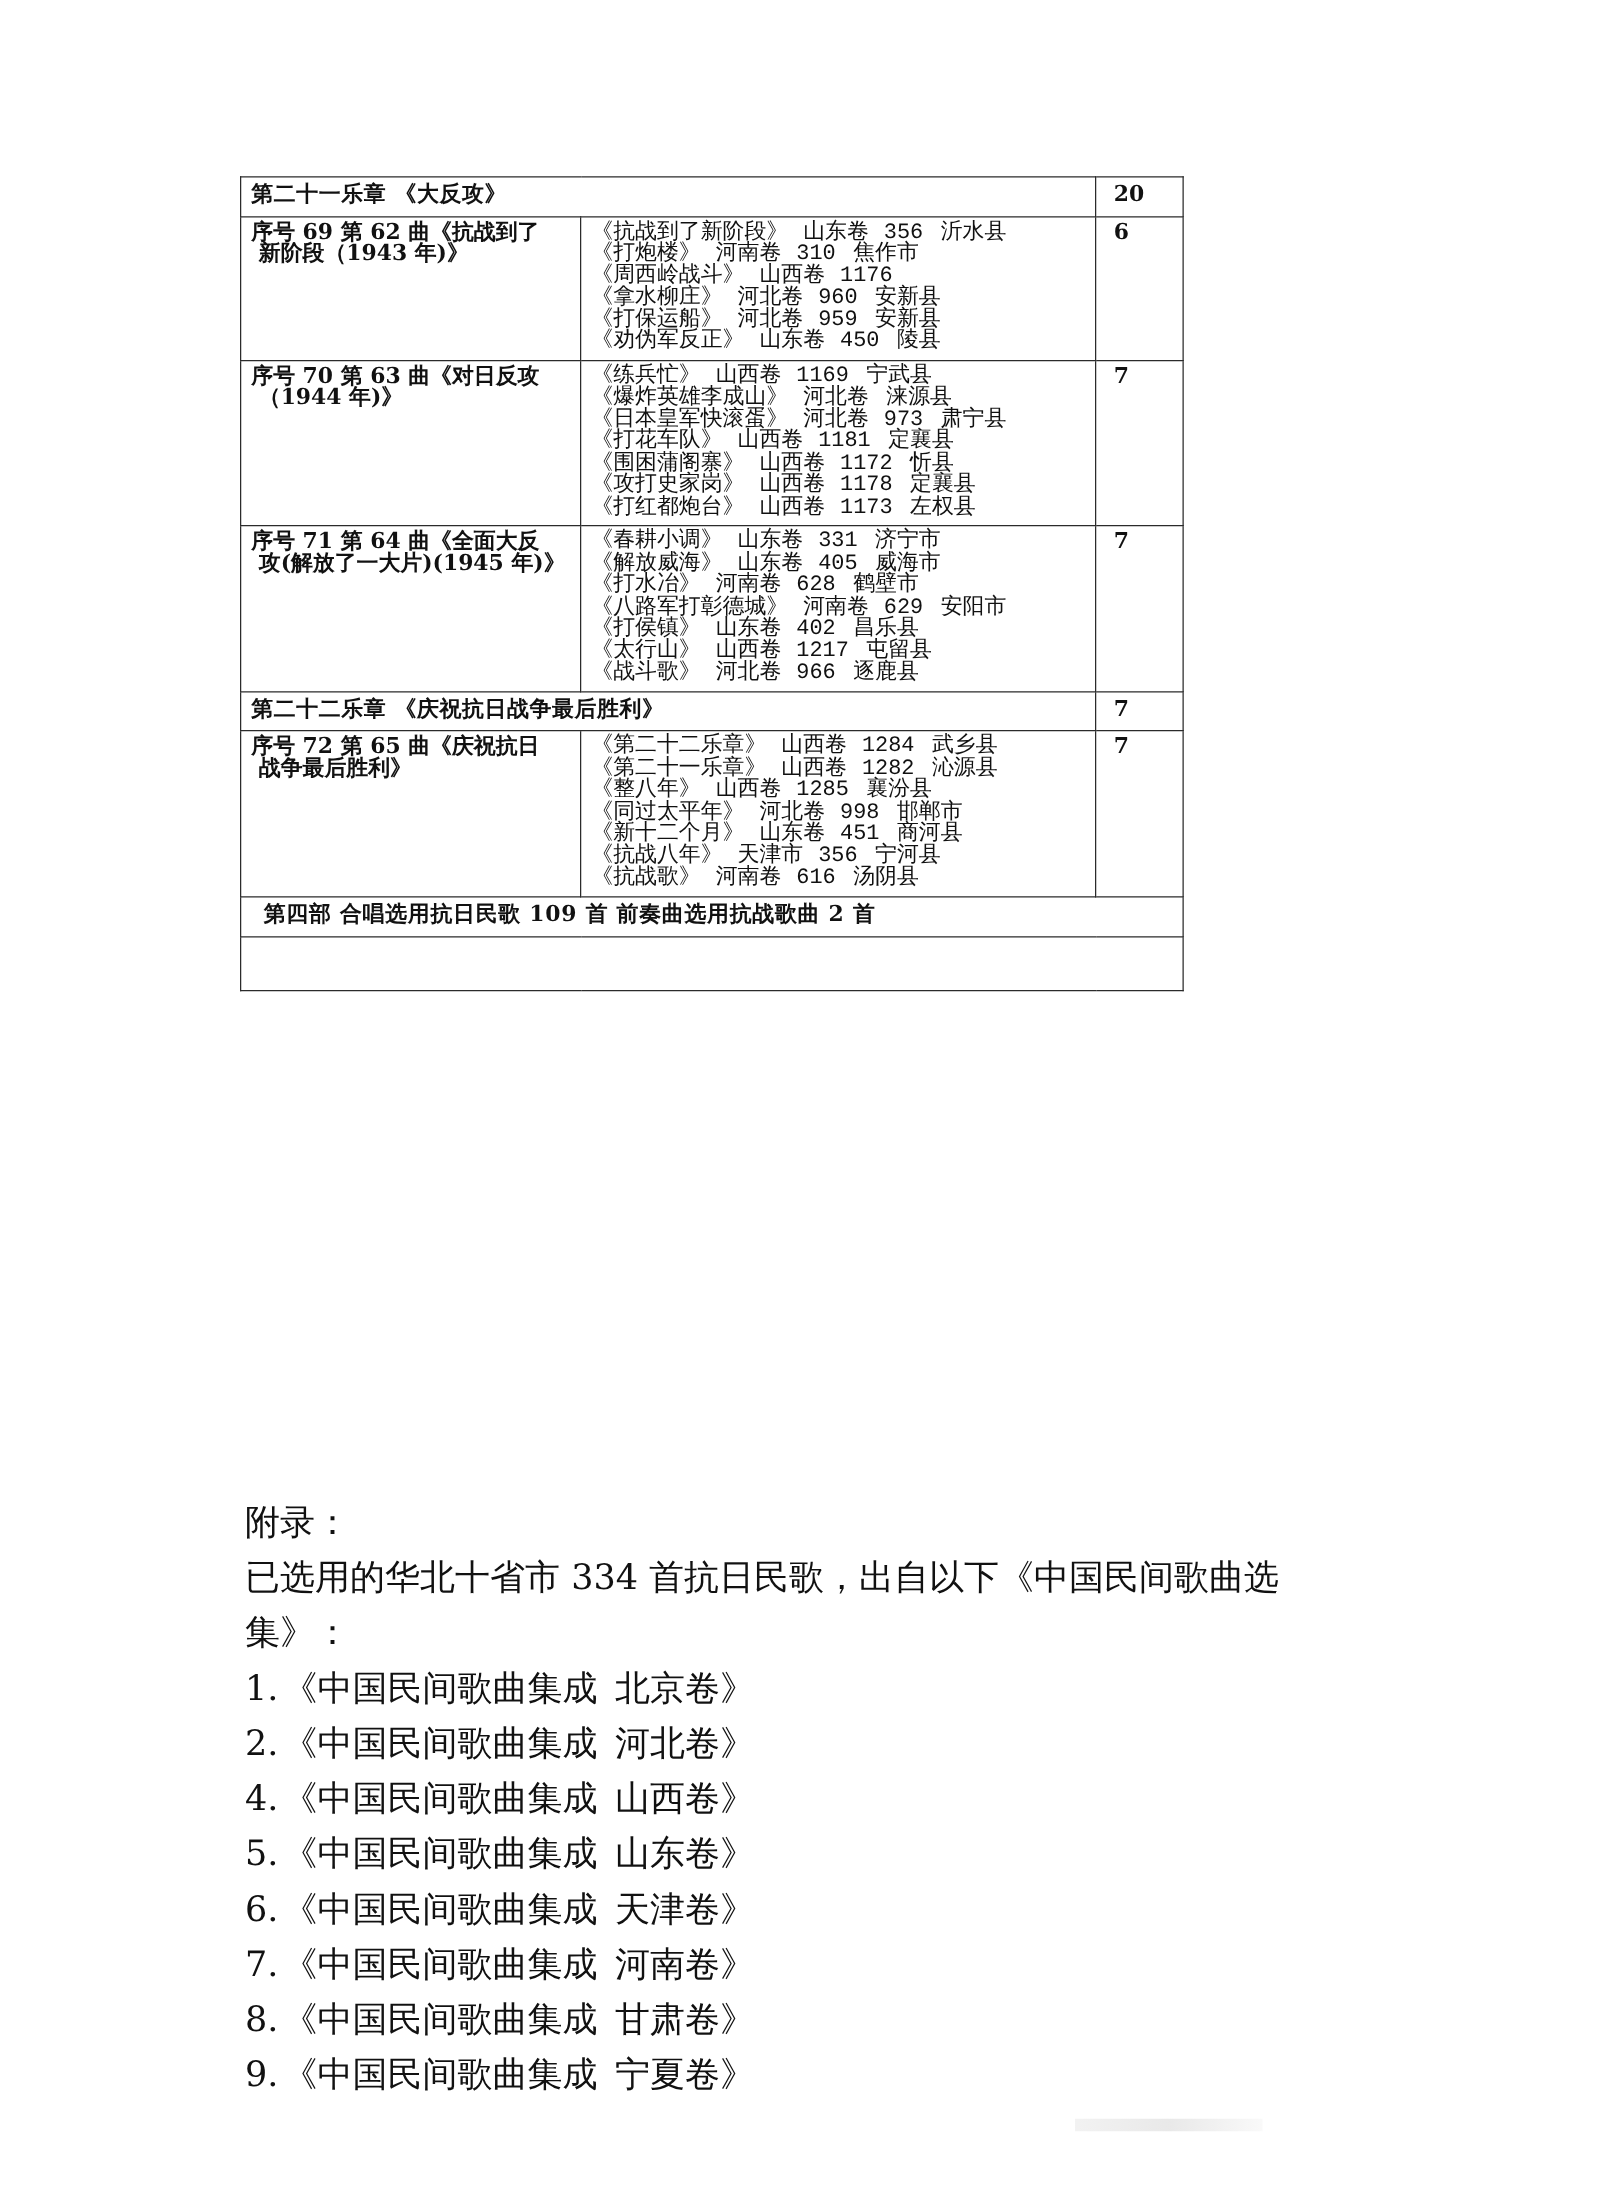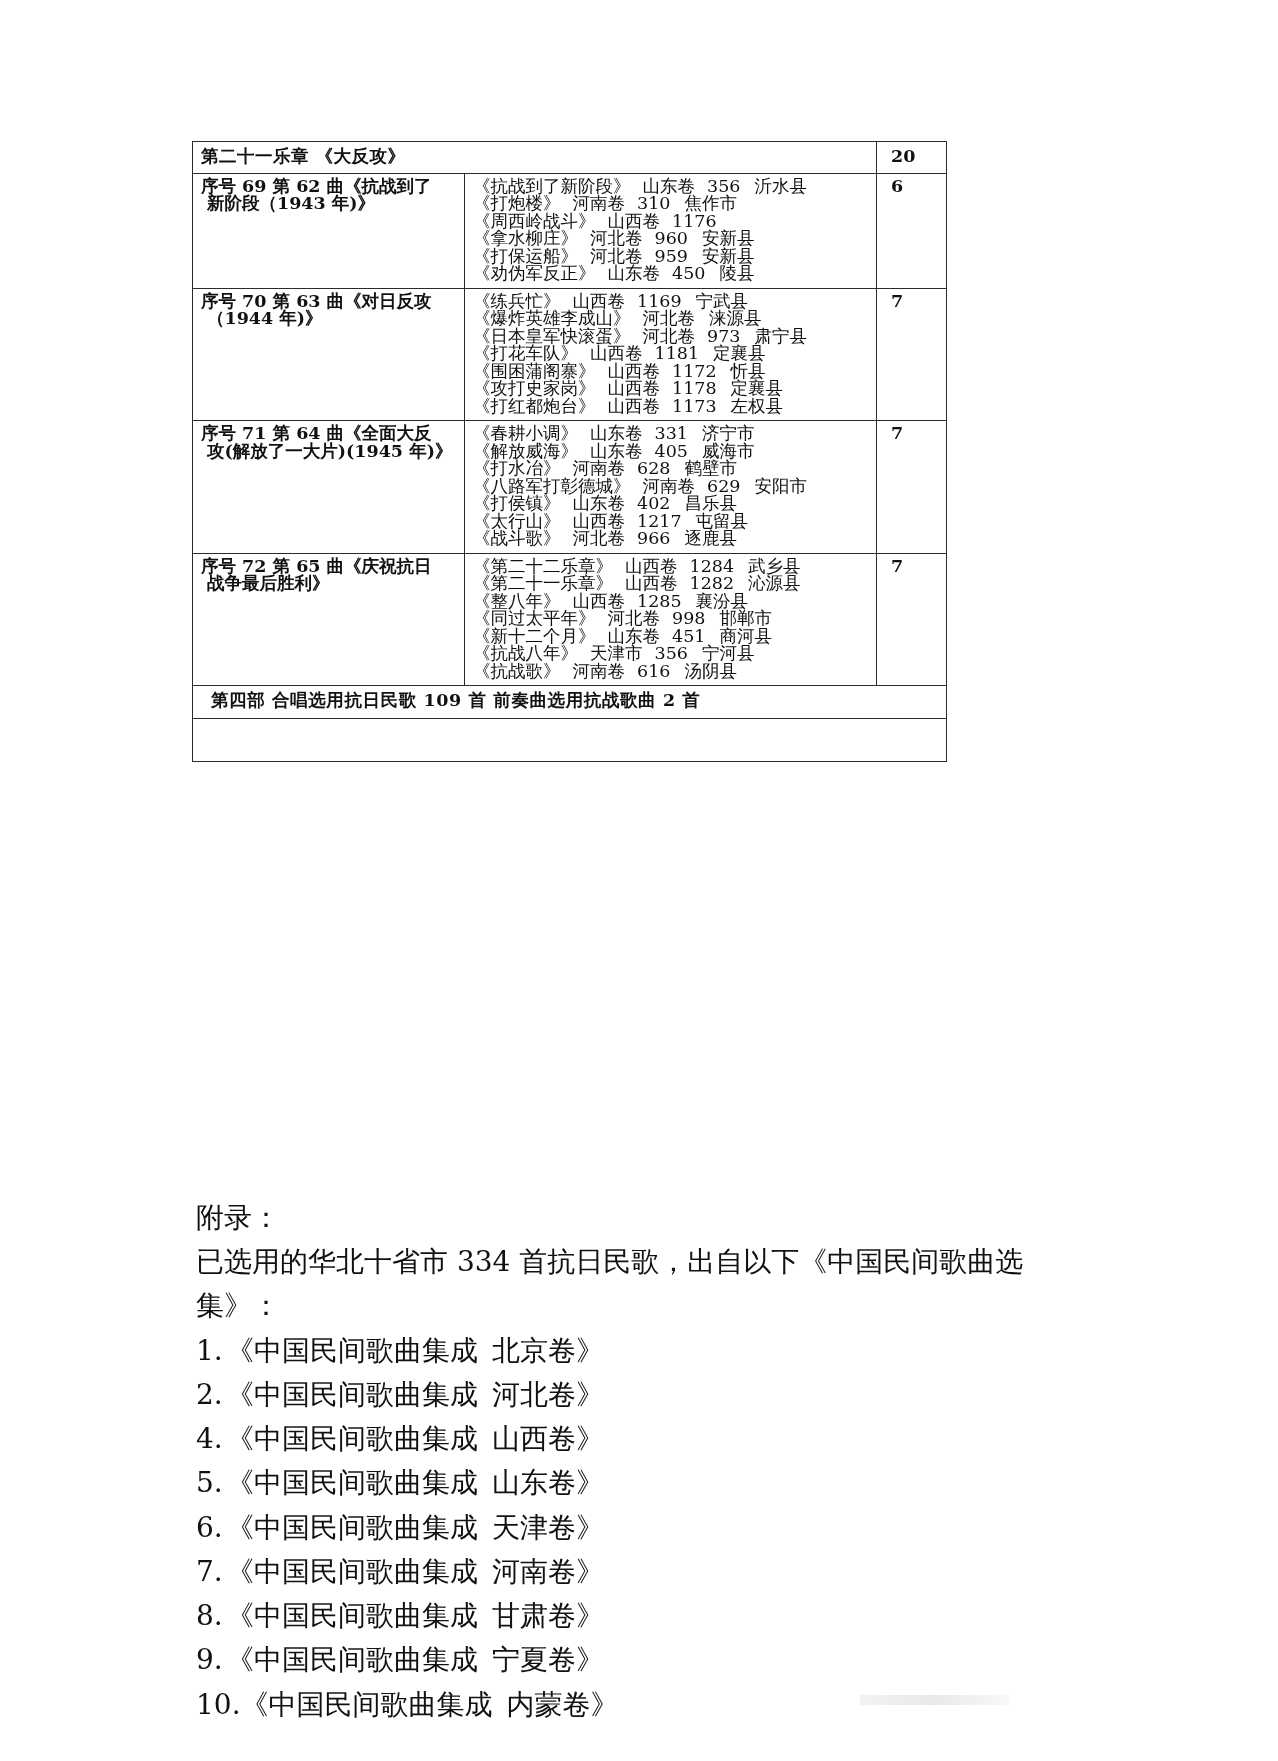--- a/index.html
+++ b/index.html
@@ -64,20 +64,21 @@
     font-weight: 700;
     line-height: 1.65;
     padding-top: 4px !important;
   }
   .grp-title .ln { display: block; white-space: nowrap; }
   .grp-title .ln.indent { padding-left: 6px; }
 
   .songs {
     line-height: 1.63;
     padding-top: 4px !important;
+    font-family: Liberation Mono, monospace;
   }
   .song-line {
     display: block;
     white-space: nowrap;
   }
   .song-line .ttl { }
   .song-line .vol { margin-left: 12px; }
   .song-line .pg  { margin-left: 12px; }
   .song-line .loc { margin-left: 14px; }
 
@@ -189,20 +190,24 @@
             <td class="songs">
               <span class="song-line"><span class="ttl">《春耕小调》</span><span class="vol">山东卷</span><span class="pg">331</span><span class="loc">济宁市</span></span>
               <span class="song-line"><span class="ttl">《解放威海》</span><span class="vol">山东卷</span><span class="pg">405</span><span class="loc">威海市</span></span>
               <span class="song-line"><span class="ttl">《打水冶》</span><span class="vol">河南卷</span><span class="pg">628</span><span class="loc">鹤壁市</span></span>
               <span class="song-line"><span class="ttl">《八路军打彰德城》</span><span class="vol">河南卷</span><span class="pg">629</span><span class="loc">安阳市</span></span>
               <span class="song-line"><span class="ttl">《打侯镇》</span><span class="vol">山东卷</span><span class="pg">402</span><span class="loc">昌乐县</span></span>
               <span class="song-line"><span class="ttl">《太行山》</span><span class="vol">山西卷</span><span class="pg">1217</span><span class="loc">屯留县</span></span>
               <span class="song-line"><span class="ttl">《战斗歌》</span><span class="vol">河北卷</span><span class="pg">966</span><span class="loc">逐鹿县</span></span>
             </td>
             <td class="num-cell">7</td>
+          </tr>
+          <tr>
+            <td class="chapter-cell" colspan="2">第二十二乐章 《庆祝抗日战争最后胜利》</td>
+            <td class="count-cell">7</td>
           </tr>
           <tr>
             <td class="grp-title">
               <span class="ln">序号 72   第 65 曲《庆祝抗日</span>
               <span class="ln indent">战争最后胜利》</span>
             </td>
             <td class="songs">
               <span class="song-line"><span class="ttl">《第二十二乐章》</span><span class="vol">山西卷</span><span class="pg">1284</span><span class="loc">武乡县</span></span>
               <span class="song-line"><span class="ttl">《第二十一乐章》</span><span class="vol">山西卷</span><span class="pg">1282</span><span class="loc">沁源县</span></span>
               <span class="song-line"><span class="ttl">《整八年》</span><span class="vol">山西卷</span><span class="pg">1285</span><span class="loc">襄汾县</span></span>
@@ -228,18 +233,17 @@
     <span class="ap-intro">已选用的华北十省市 334 首抗日民歌，出自以下《中国民间歌曲选集》：</span>
     <ol class="ap-list">
         <li><span class="idx">1.</span><span>《中国民间歌曲集成</span><span class="bk-gap"></span><span>北京卷》</span></li>
         <li><span class="idx">2.</span><span>《中国民间歌曲集成</span><span class="bk-gap"></span><span>河北卷》</span></li>
         <li><span class="idx">4.</span><span>《中国民间歌曲集成</span><span class="bk-gap"></span><span>山西卷》</span></li>
         <li><span class="idx">5.</span><span>《中国民间歌曲集成</span><span class="bk-gap"></span><span>山东卷》</span></li>
         <li><span class="idx">6.</span><span>《中国民间歌曲集成</span><span class="bk-gap"></span><span>天津卷》</span></li>
         <li><span class="idx">7.</span><span>《中国民间歌曲集成</span><span class="bk-gap"></span><span>河南卷》</span></li>
         <li><span class="idx">8.</span><span>《中国民间歌曲集成</span><span class="bk-gap"></span><span>甘肃卷》</span></li>
         <li><span class="idx">9.</span><span>《中国民间歌曲集成</span><span class="bk-gap"></span><span>宁夏卷》</span></li>
-        <li><span class="idx">10.</span><span>《中国民间歌曲集成</span><span class="bk-gap"></span><span>内蒙卷》</span></li>
       </ol>
   </div>
 
   <div class="scan-smudge"></div>
 </div>
 
 </body></html>

